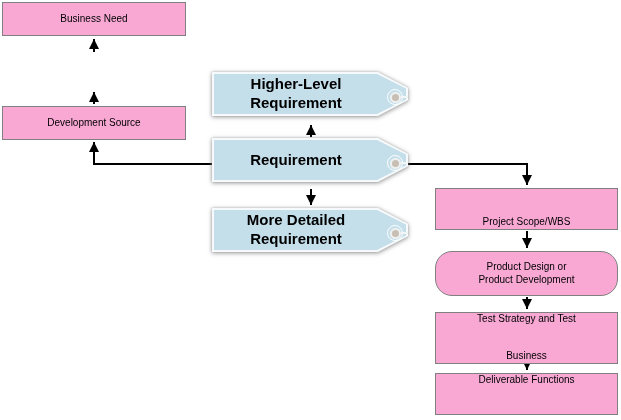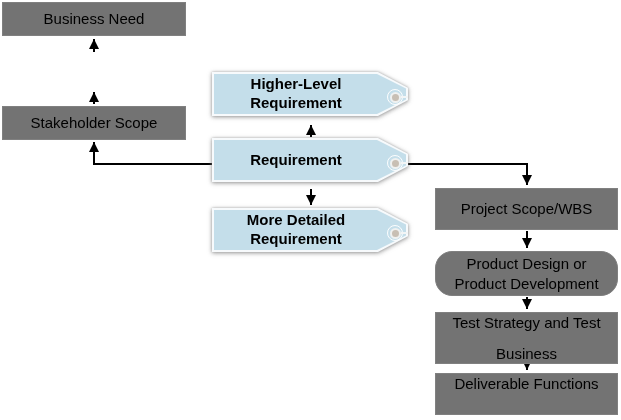--- a/index.html
+++ b/index.html
@@ -4,23 +4,23 @@
 <style>
   html, body { margin:0; padding:0; background:#ffffff; }
   .stage {
     position:relative; width:621px; height:420px; background:#ffffff;
     font-family:"Liberation Sans", sans-serif; overflow:hidden;
   }
   .connector-layer { position:absolute; left:0; top:0; width:621px; height:420px; }
 
   .gbox {
     position:absolute; box-sizing:border-box;
-    background:#737373; border:1px solid #808080;
+    background:#f9a8d4; border:1px solid #808080;
     display:flex; flex-direction:column; align-items:center; justify-content:center;
-    text-align:center; font-size:15px; line-height:1.27; color:#000000;
+    text-align:center; font-size:10px; line-height:1.27; color:#000000;
   }
 
   .tag {
     position:absolute; left:212px; width:196px; height:44px;
     filter: drop-shadow(0 1px 2px rgba(110,110,110,0.55)) drop-shadow(0 0 1px rgba(140,140,140,0.5));
   }
   .tag .shape-outer {
     position:absolute; inset:0; background:#f7fafc;
     clip-path: polygon(0 0, calc(100% - 30px) 0, 100% 36%, 100% 64%, calc(100% - 30px) 100%, 0 100%);
   }
@@ -65,21 +65,21 @@
       <path d="M527,231 L527,248" marker-end="url(#arr)"></path>
       <path d="M527,297 L527,309" marker-end="url(#arr)"></path>
       <path d="M527,355 L527,370" marker-end="url(#arr)"></path>
     </g>
   </svg>
 
   <div class="gbox" style="left:2px; top:2px; width:184px; height:34px;">
     <span>Business Need</span>
   </div>
   <div class="gbox" style="left:2px; top:106px; width:184px; height:34px;">
-    <span>Stakeholder Scope</span>
+    <span>Development Source</span>
   </div>
 
   <div class="tag" style="top:72px;">
     <div class="shape-outer"></div>
     <div class="shape-inner"></div>
     <div class="tag-label">
       <span>Higher-Level</span>
       <span>Requirement</span>
     </div>
     <div class="grommet">
@@ -106,21 +106,21 @@
     <div class="tag-label">
       <span>More Detailed</span>
       <span>Requirement</span>
     </div>
     <div class="grommet">
         <div class="grommet-inner"></div>
       </div>
     <div class="grommet-line"></div>
   </div>
 
-  <div class="gbox" style="left:435px; top:188px; width:183px; height:42px;">
+  <div class="gbox" style="left:435px; top:188px; width:183px; height:42px;justify-content:flex-end;">
     <span>Project Scope/WBS</span>
   </div>
   <div class="gbox" style="left:435px; top:251px; width:183px; height:45px;border-radius:17px;">
     <span>Product Design or</span>
     <span>Product Development</span>
   </div>
   <div class="gbox" style="left:435px; top:312px; width:183px; height:52px;justify-content:space-between;">
     <span>Test Strategy and Test</span>
     <span>Business</span>
   </div>

